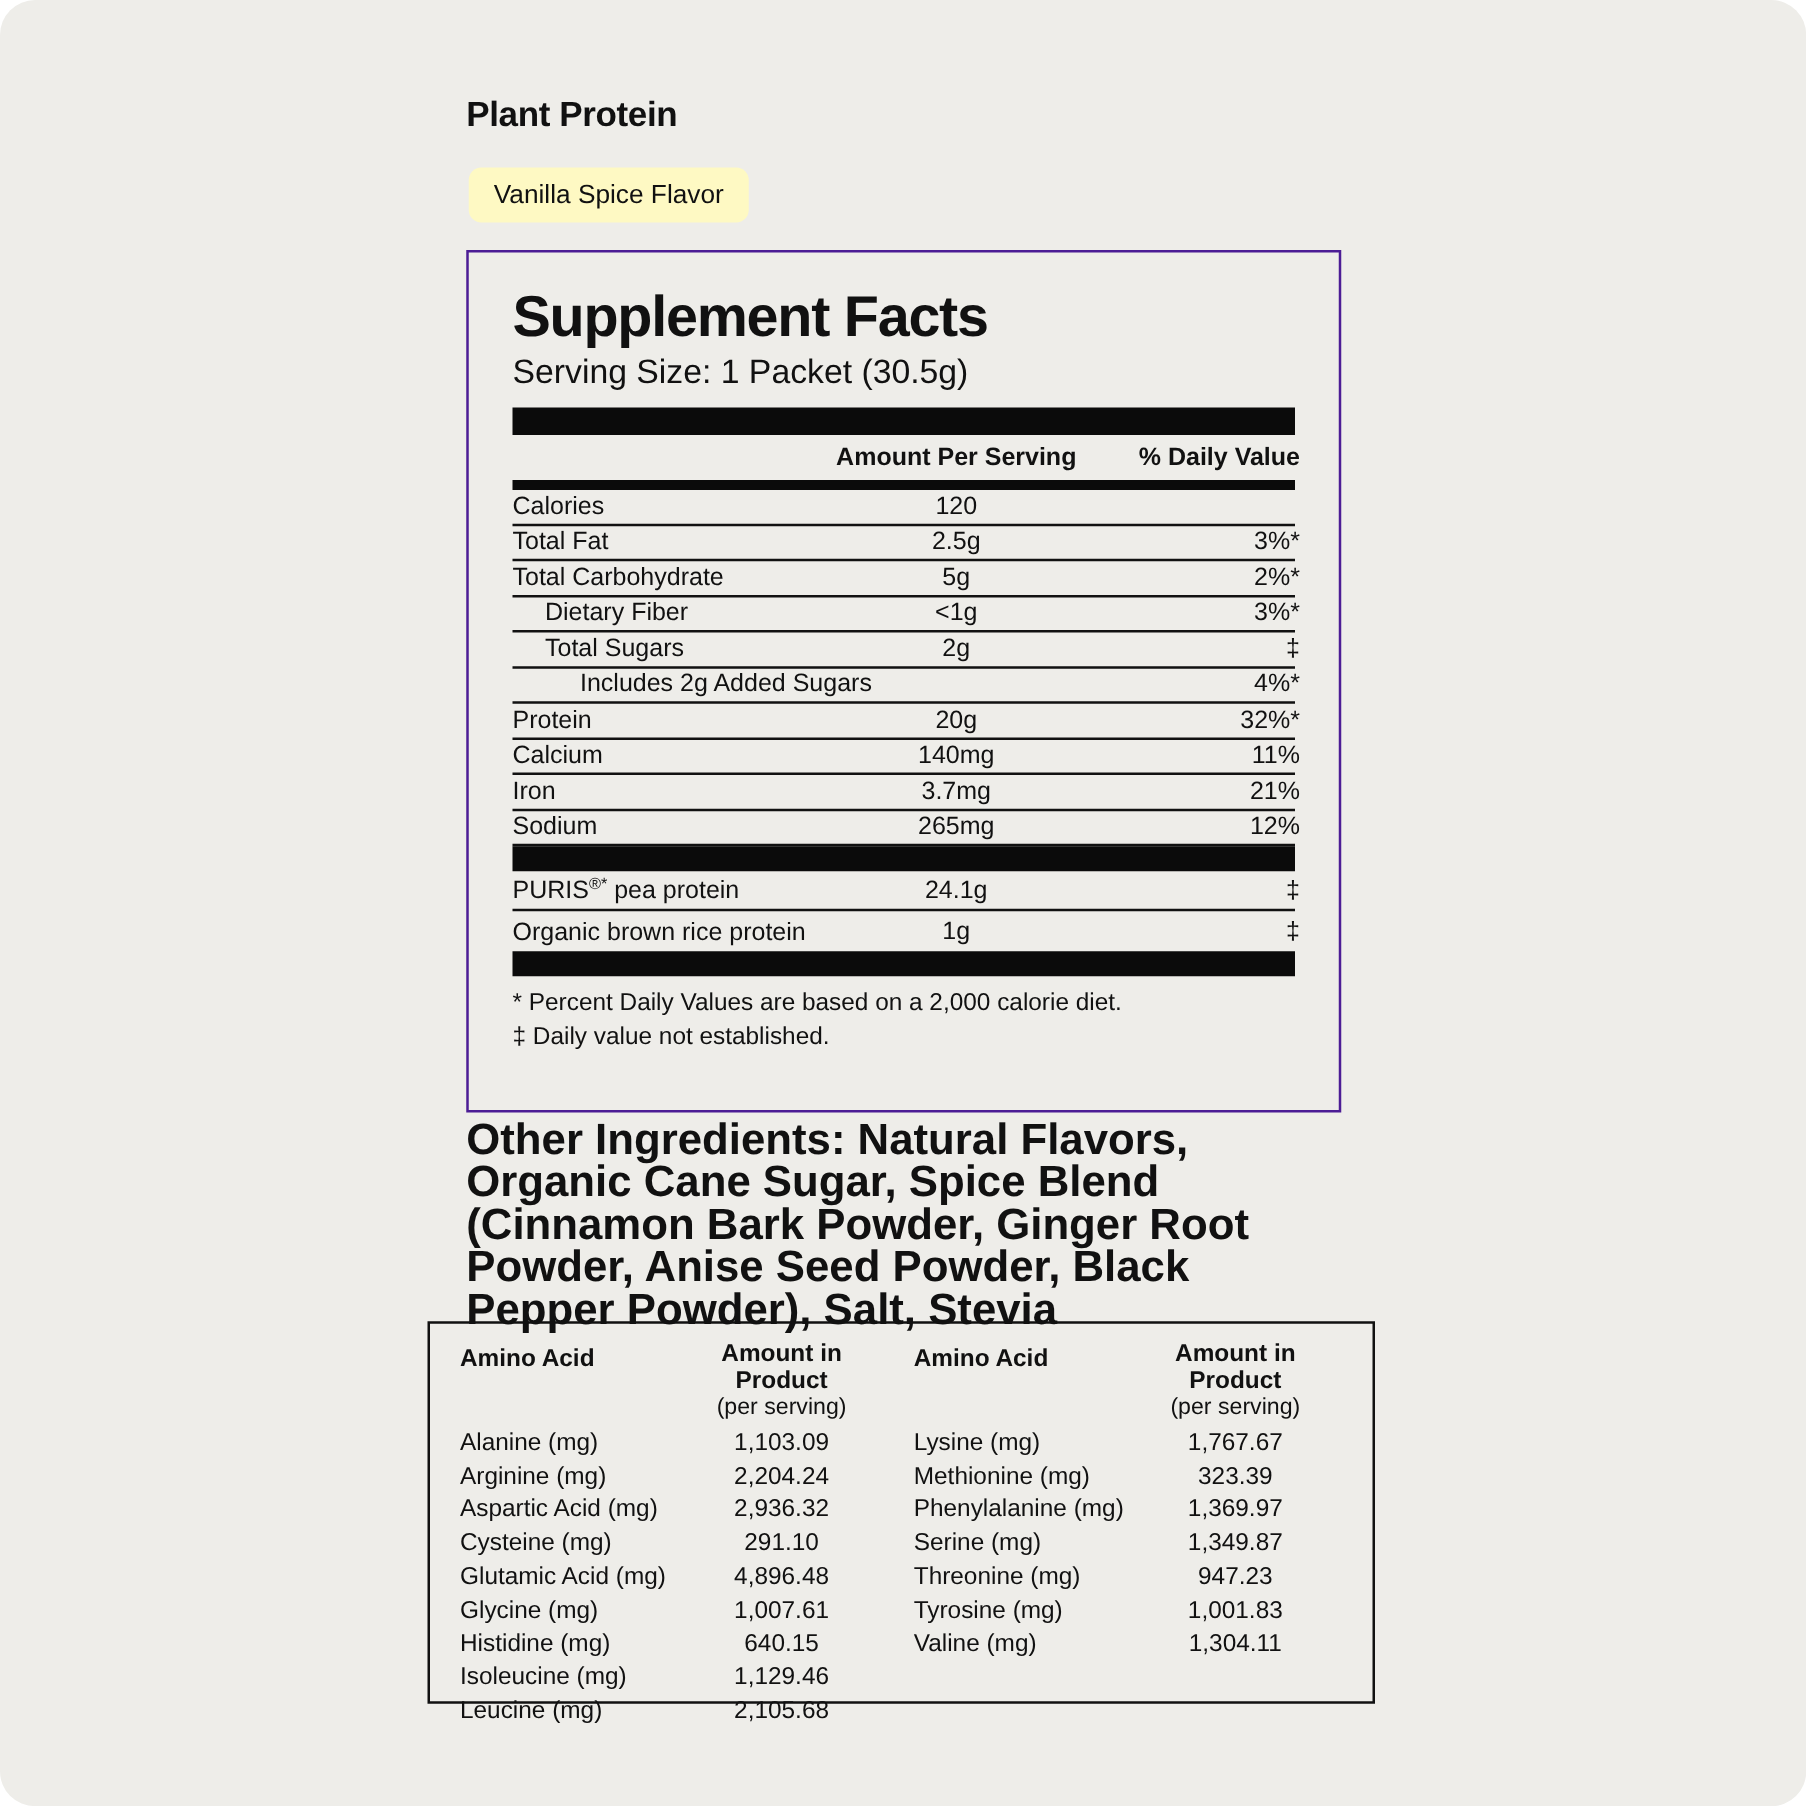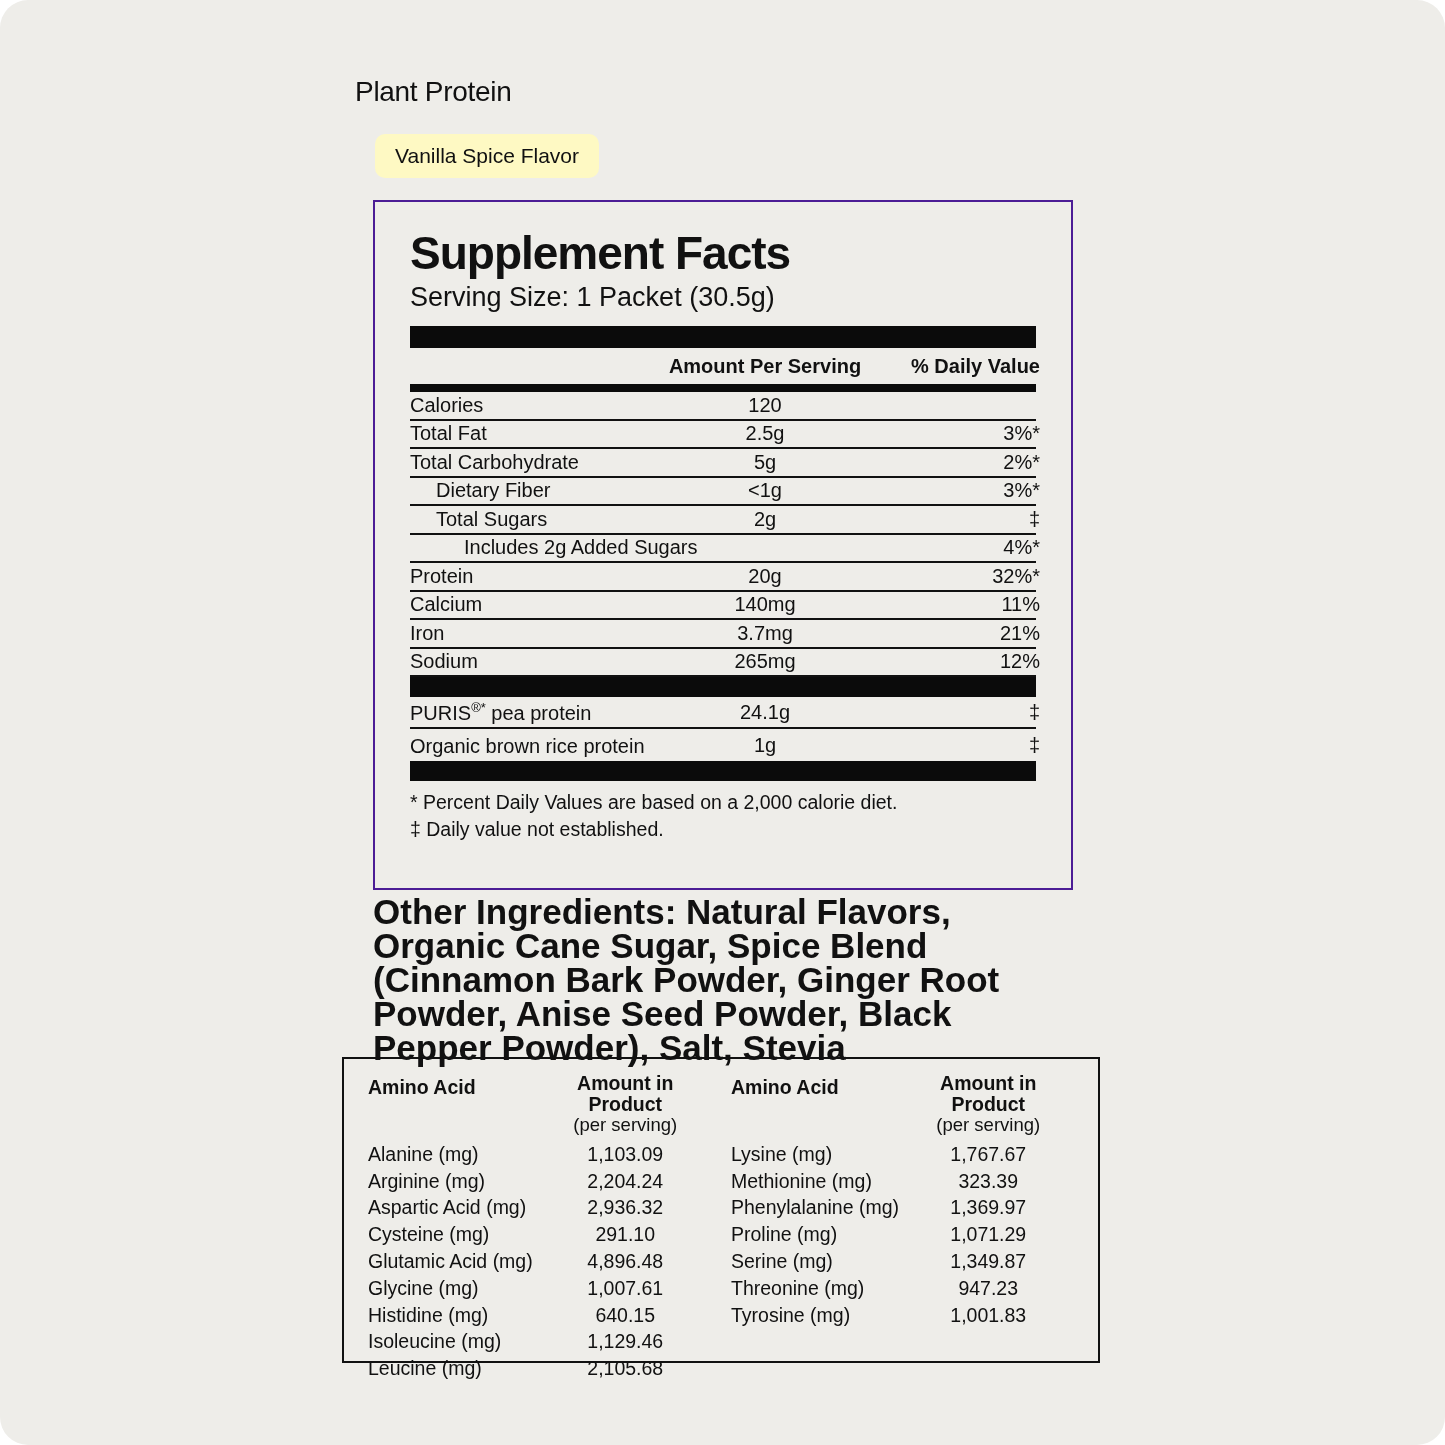--- a/index.html
+++ b/index.html
@@ -1,19 +1,19 @@
 <!DOCTYPE html>
 <html><head>
 <meta charset="utf-8">
 <style>
   * { margin:0; padding:0; box-sizing:border-box; }
   html,body { width:1445px; height:1445px; background:#ffffff; font-family:"Liberation Sans", sans-serif; color:#111; }
   .canvas { position:absolute; inset:0; background:#eeede9; border-radius:28px; overflow:hidden; }
 
-  .product-title { position:absolute; left:355px; top:76px; font-size:28px; font-weight:normal; letter-spacing:-0.3px; }
+  .product-title { position:absolute; left:373px; top:76px; font-size:28px; font-weight:bold; letter-spacing:-0.3px; }
 
   .flavor-badge { position:absolute; left:375px; top:134px; background:#fef9c3; border-radius:10px;
                   padding:10px 20px; font-size:21px; line-height:24px; }
 
   
   .facts-box { position:absolute; left:373px; top:200px; width:700px; height:690px;
                border:2px solid #4c1d95; padding:26px 35px 0 35px; }
   .facts-title { font-size:46px; font-weight:bold; letter-spacing:-1px; line-height:50px; }
   .facts-serving { font-size:27px; line-height:34px; margin-top:2px; }
 
@@ -225,32 +225,32 @@
           </div>
           <div class="a-row">
             <div class="a-name">Methionine (mg)</div>
             <div class="a-val">323.39</div>
           </div>
           <div class="a-row">
             <div class="a-name">Phenylalanine (mg)</div>
             <div class="a-val">1,369.97</div>
           </div>
           <div class="a-row">
-            <div class="a-name">Proline (mg)</div>
-            <div class="a-val">1,071.29</div>
-          </div>
-          <div class="a-row">
             <div class="a-name">Serine (mg)</div>
             <div class="a-val">1,349.87</div>
           </div>
           <div class="a-row">
             <div class="a-name">Threonine (mg)</div>
             <div class="a-val">947.23</div>
           </div>
           <div class="a-row">
             <div class="a-name">Tyrosine (mg)</div>
             <div class="a-val">1,001.83</div>
           </div>
+          <div class="a-row">
+            <div class="a-name">Valine (mg)</div>
+            <div class="a-val">1,304.11</div>
+          </div>
         </div>
     </div>
 
   </section>
 </div>
 
 </body></html>

